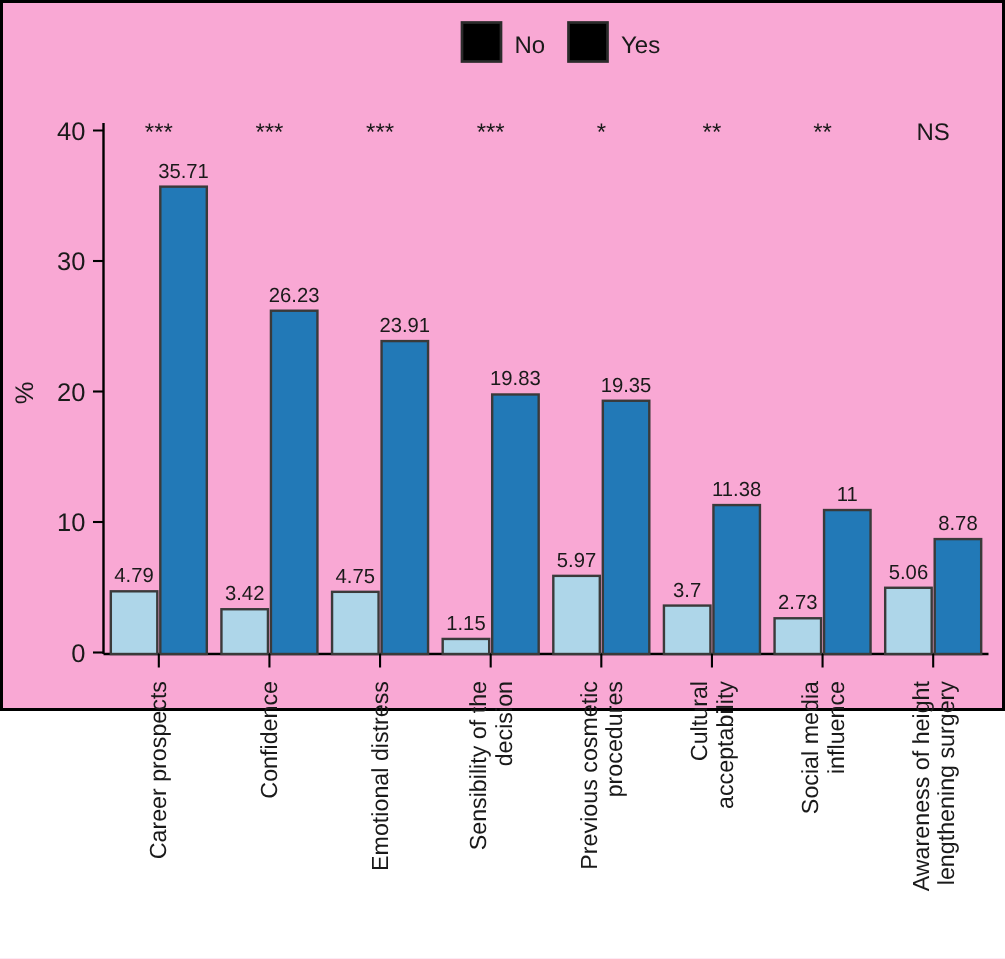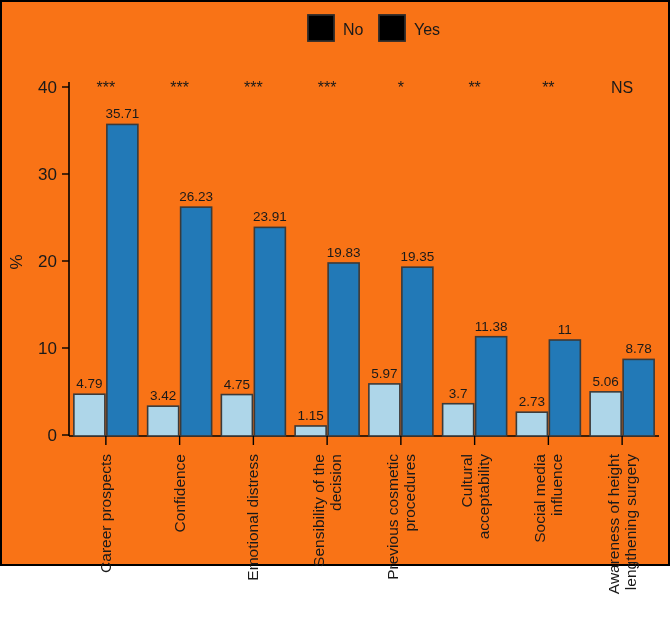--- a/index.html
+++ b/index.html
@@ -9,24 +9,24 @@
   }
   body {
     width: 670px;
     height: 639px;
     font-family: "Liberation Sans", sans-serif;
     overflow: hidden;
   }
   #figure {
     position: relative;
     width: 670px;
-    height: 566px;
+    height: 474px;
     box-sizing: border-box;
     border: 2px solid #000000;
-    background: #f97316;
+    background: #f9a8d4;
   }
   svg#chart {
     display: block;
     width: 670px;
     height: 639px;
   }
   .tick-label {
     font-family: "Liberation Sans", sans-serif;
     font-size: 17px;
     fill: #1a1a1a;

